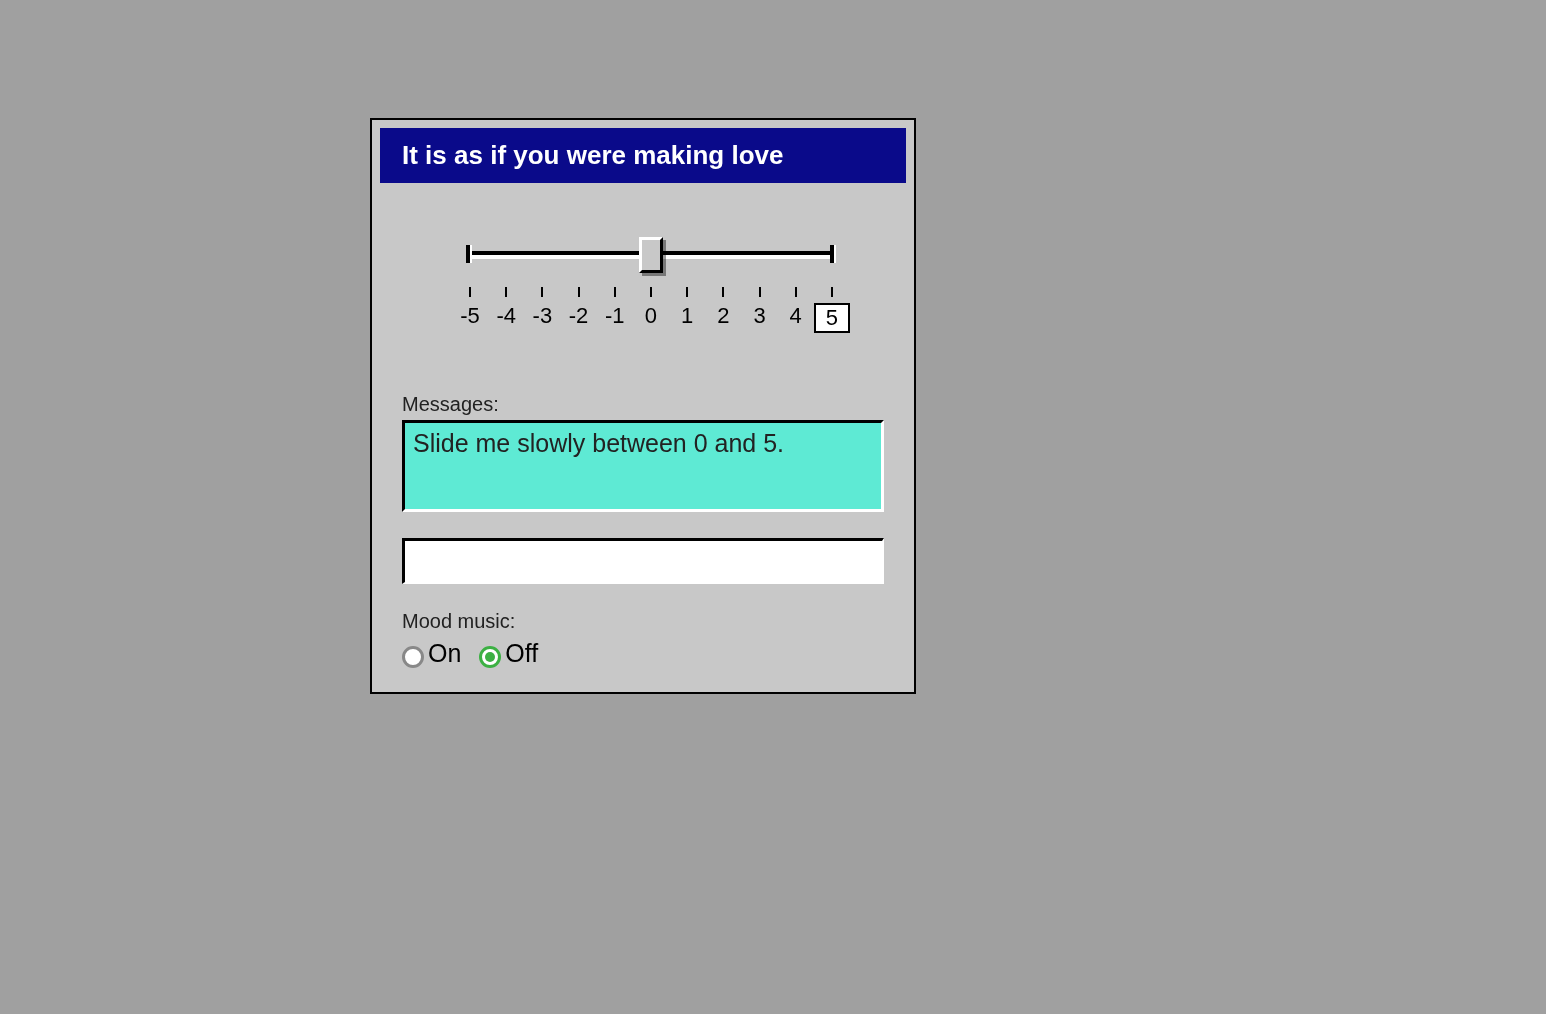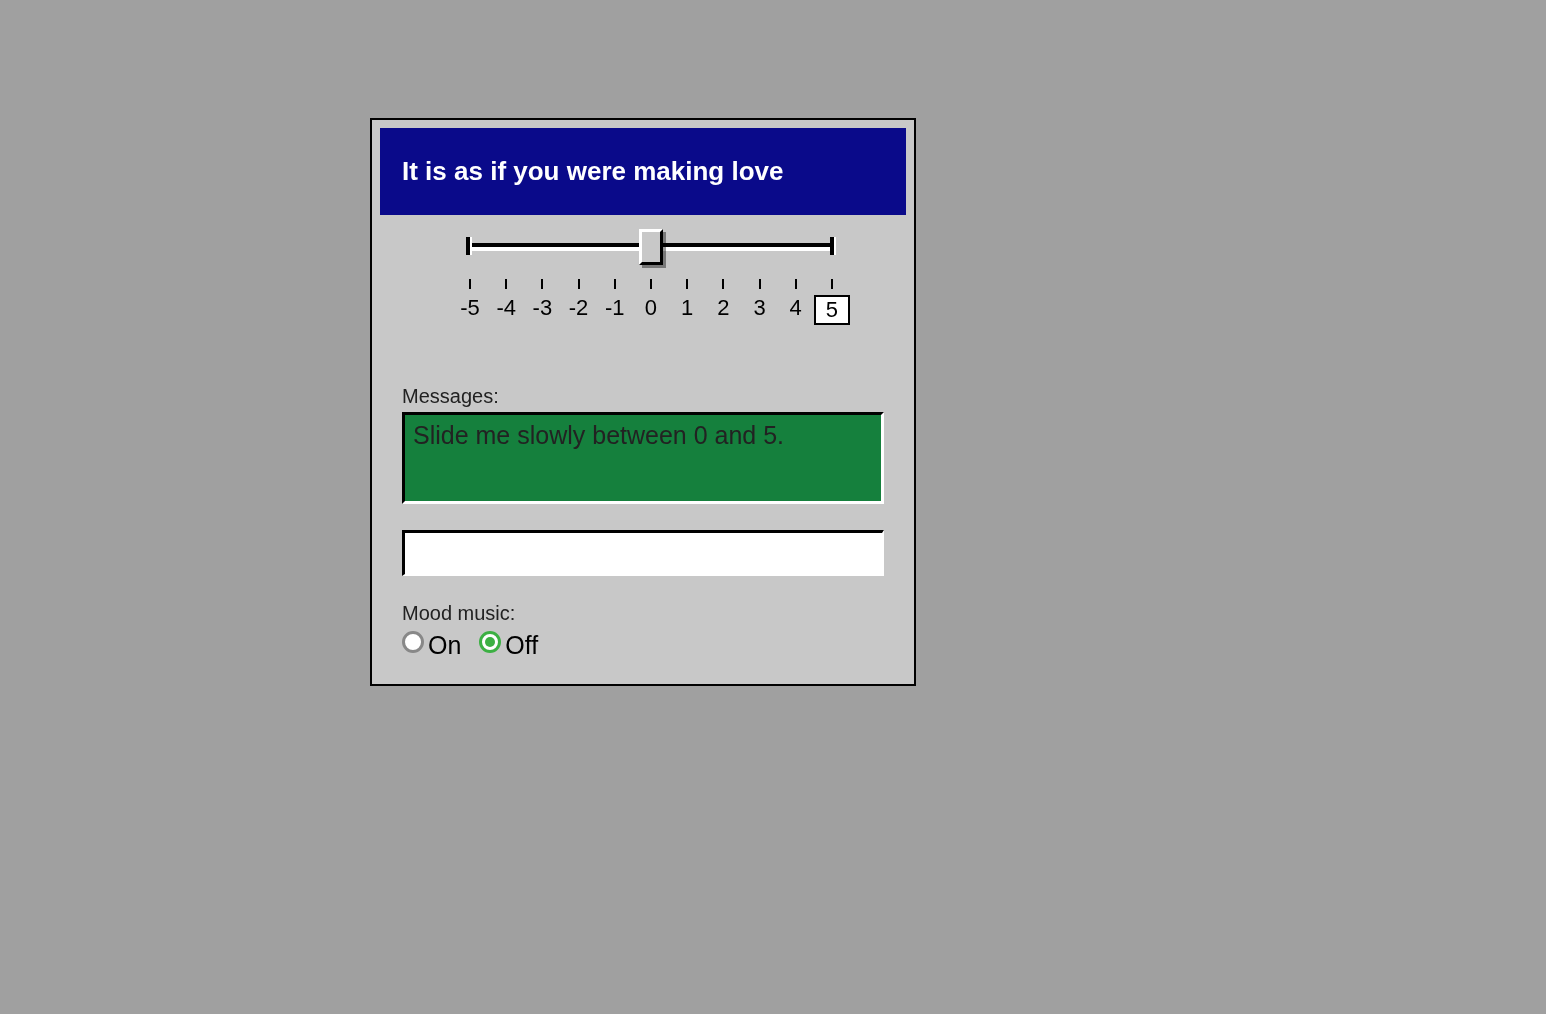--- a/index.html
+++ b/index.html
@@ -17,21 +17,22 @@
       width: 546px;
       background: #c8c8c8;
       border: 2px solid #000;
       padding: 8px 8px 16px 8px;
     }
     .title-bar {
       background: #0a0a8a;
       color: #fff;
       font-size: 26px;
       font-weight: bold;
-      padding: 28px 22px;
+      padding: 12px 22px;
+      margin-bottom: 40px;
     }
     .slider-zone {
       position: relative;
       height: 140px;
       margin: 0 20px 30px 20px;
     }
     .track {
       position: absolute;
       top: 28px;
       left: 70px;
@@ -113,21 +114,21 @@
     .label {
       font-size: 20px;
       color: #222;
       margin-bottom: 4px;
     }
     .msgbox {
       border-top: 3px solid #000;
       border-left: 3px solid #000;
       border-right: 3px solid #fff;
       border-bottom: 3px solid #fff;
-      background: #15803d;
+      background: #5eead4;
       height: 92px;
       padding: 6px 8px;
       font-size: 25px;
       color: #222;
     }
     .progbox {
       border-top: 3px solid #000;
       border-left: 3px solid #000;
       border-right: 2px solid #fff;
       border-bottom: 2px solid #fff;
@@ -141,21 +142,21 @@
       background: #0a0a8a;
     }
     .radios {
       display: flex;
       gap: 18px;
       align-items: center;
       margin-top: 6px;
     }
     .radio {
       display: flex;
-      align-items: flex-start;
+      align-items: flex-end;
       gap: 4px;
       cursor: pointer;
     }
     .radio .circ {
       width: 22px; height: 22px;
       border-radius: 50%;
       border: 3px solid #888;
       background: #fff;
       display: flex;
       align-items: center;

